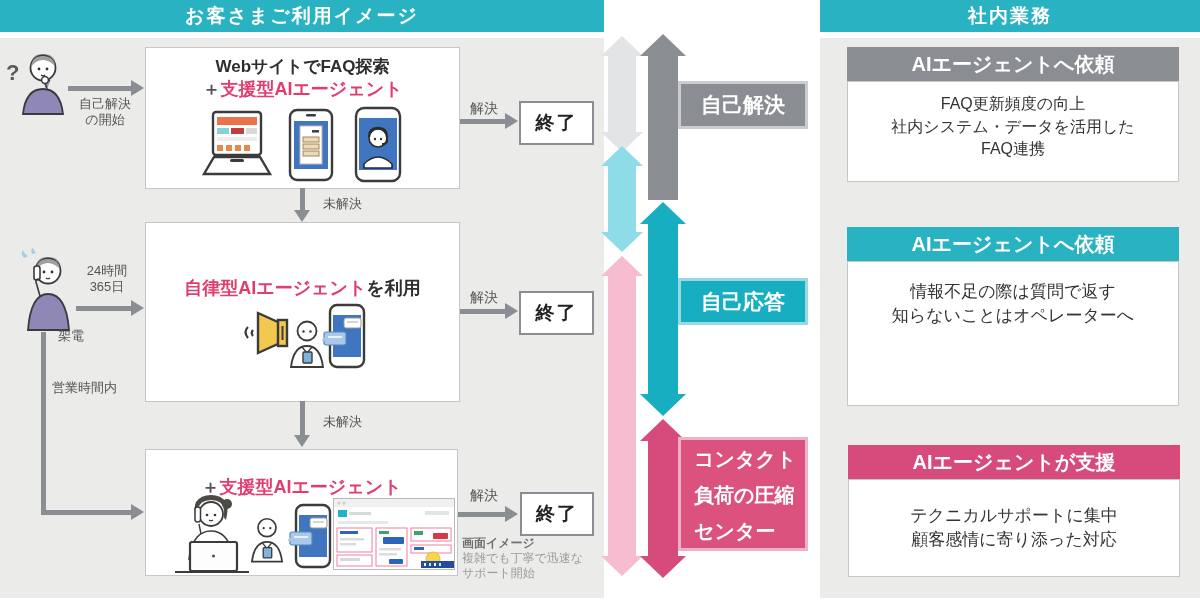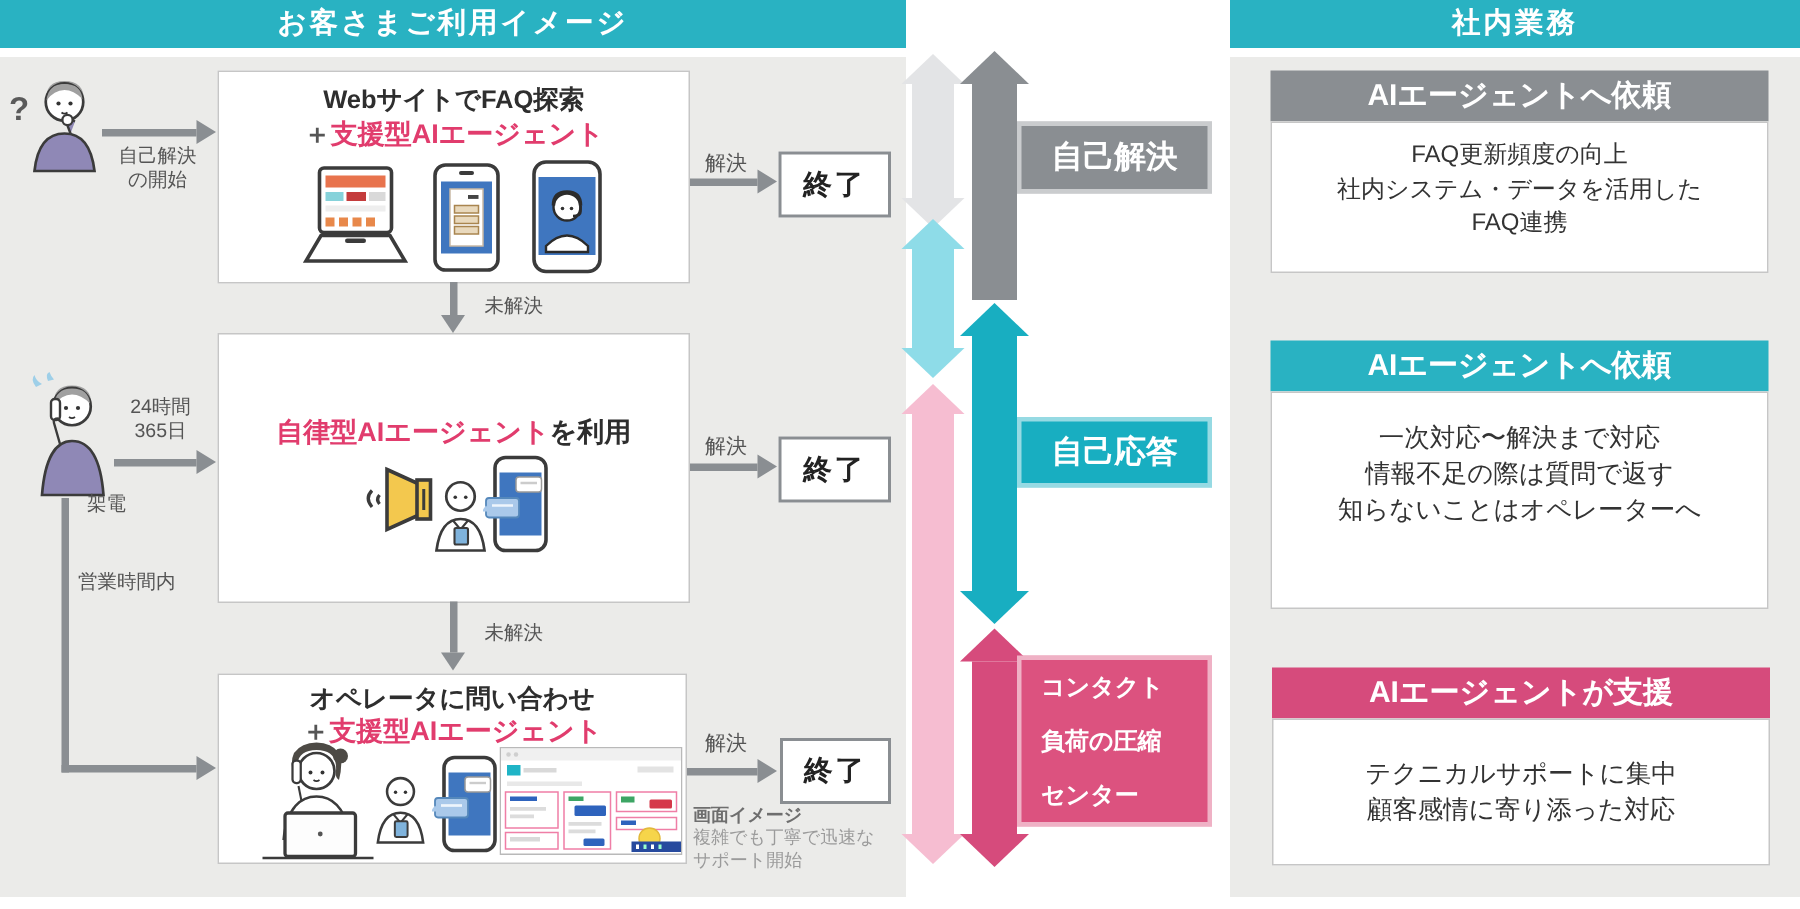--- a/index.html
+++ b/index.html
@@ -193,21 +193,20 @@
   </div>
 
   <div class="vsarrow" style="left:300px;top:401px;height:34px;"></div>
   <div class="small-lbl" style="left:323px;top:414px;">未解決</div>
 
   <div class="small-lbl" style="left:470px;top:289px;font-size:14px;">解決</div>
   <div class="harrow" style="left:460px;top:309px;width:45px;"></div>
   <div class="endbox" style="left:519px;top:291px;width:71px;height:40px;">終了</div>
 
   <div class="fbox" style="left:145px;top:449px;width:311px;height:125px;">
-    <div class="t-main" style="top:4px;font-size:17px;">オペレータに問い合わせ</div>
     <div class="t-main" style="top:25px;font-size:18px;">
       <span class="t-plus">＋</span><span class="t-accent">支援型AIエージェント</span>
     </div>
     <div class="abs" style="left:27px;top:44px;">
       <svg width="78" height="80" viewBox="0 0 78 80">
         <circle cx="38" cy="20" r="12" fill="#fff" stroke="#3b3b3b" stroke-width="1.8"></circle>
         <path d="M25,20 Q24,6 38,6 Q52,6 51,20 Q50,24 53,26 Q56,14 53,8 Q48,1 38,1 Q28,1 23,8 Q20,14 23,26 Q26,24 25,20 Z" fill="#4d4a45"></path>
         <circle cx="54" cy="10" r="5" fill="#4d4a45"></circle>
         <circle cx="34" cy="21" r="1.3" fill="#333"></circle>
           <circle cx="42" cy="21" r="1.3" fill="#333"></circle>
@@ -312,39 +311,38 @@
       <div class="hd-dn"></div>
   </div>
   <div class="va" style="left:640px;top:419px;width:46px;height:159px;--c:#d64b7c;--hw:23px;--hh:22px;--bw:30px;">
     <div class="hd-up"></div>
       <div class="bd"></div>
       <div class="hd-dn"></div>
   </div>
 
   <div class="mid-label" style="top:81px;height:48px;background:#8a8e92;font-size:21px;text-align:center;line-height:42px;">自己解決</div>
   <div class="mid-label" style="top:278px;height:47px;background:#18aec1;font-size:21px;text-align:center;line-height:41px;">自己応答</div>
-  <div class="mid-label" style="top:437px;height:114px;background:#dc527f;font-size:16px;line-height:36px;padding:1px 0 0 13px;">
+  <div class="mid-label" style="top:437px;height:114px;background:#dc527f;font-size:20px;line-height:36px;padding:1px 0 0 13px;">
     <div>コンタクト</div>
     <div>負荷の圧縮</div>
     <div>センター</div>
   </div>
 
   <div class="abs" style="left:847px;top:47px;width:332px;height:136px;">
     <div class="rbox-h" style="background:#8a8e92;">AIエージェントへ依頼</div>
     <div class="rbox-b" style="top:34px;height:101px;font-size:16px;line-height:22.5px;padding-top:11px;box-sizing:border-box;">
       <div>FAQ更新頻度の向上</div>
       <div>社内システム・データを活用した</div>
       <div>FAQ連携</div>
     </div>
   </div>
 
   <div class="abs" style="left:847px;top:227px;width:332px;height:179px;">
     <div class="rbox-h" style="background:#29b2c2;">AIエージェントへ依頼</div>
     <div class="rbox-b" style="top:34px;height:145px;font-size:17px;line-height:24px;padding-top:18px;box-sizing:border-box;">
-      <div>一次対応〜解決まで対応</div>
       <div>情報不足の際は質問で返す</div>
       <div>知らないことはオペレーターへ</div>
     </div>
   </div>
 
   <div class="abs" style="left:848px;top:445px;width:332px;height:132px;">
     <div class="rbox-h" style="background:#d64b7c;">AIエージェントが支援</div>
     <div class="rbox-b" style="top:34px;height:98px;font-size:17px;line-height:24px;padding-top:24px;box-sizing:border-box;">
       <div>テクニカルサポートに集中</div>
       <div>顧客感情に寄り添った対応</div>

